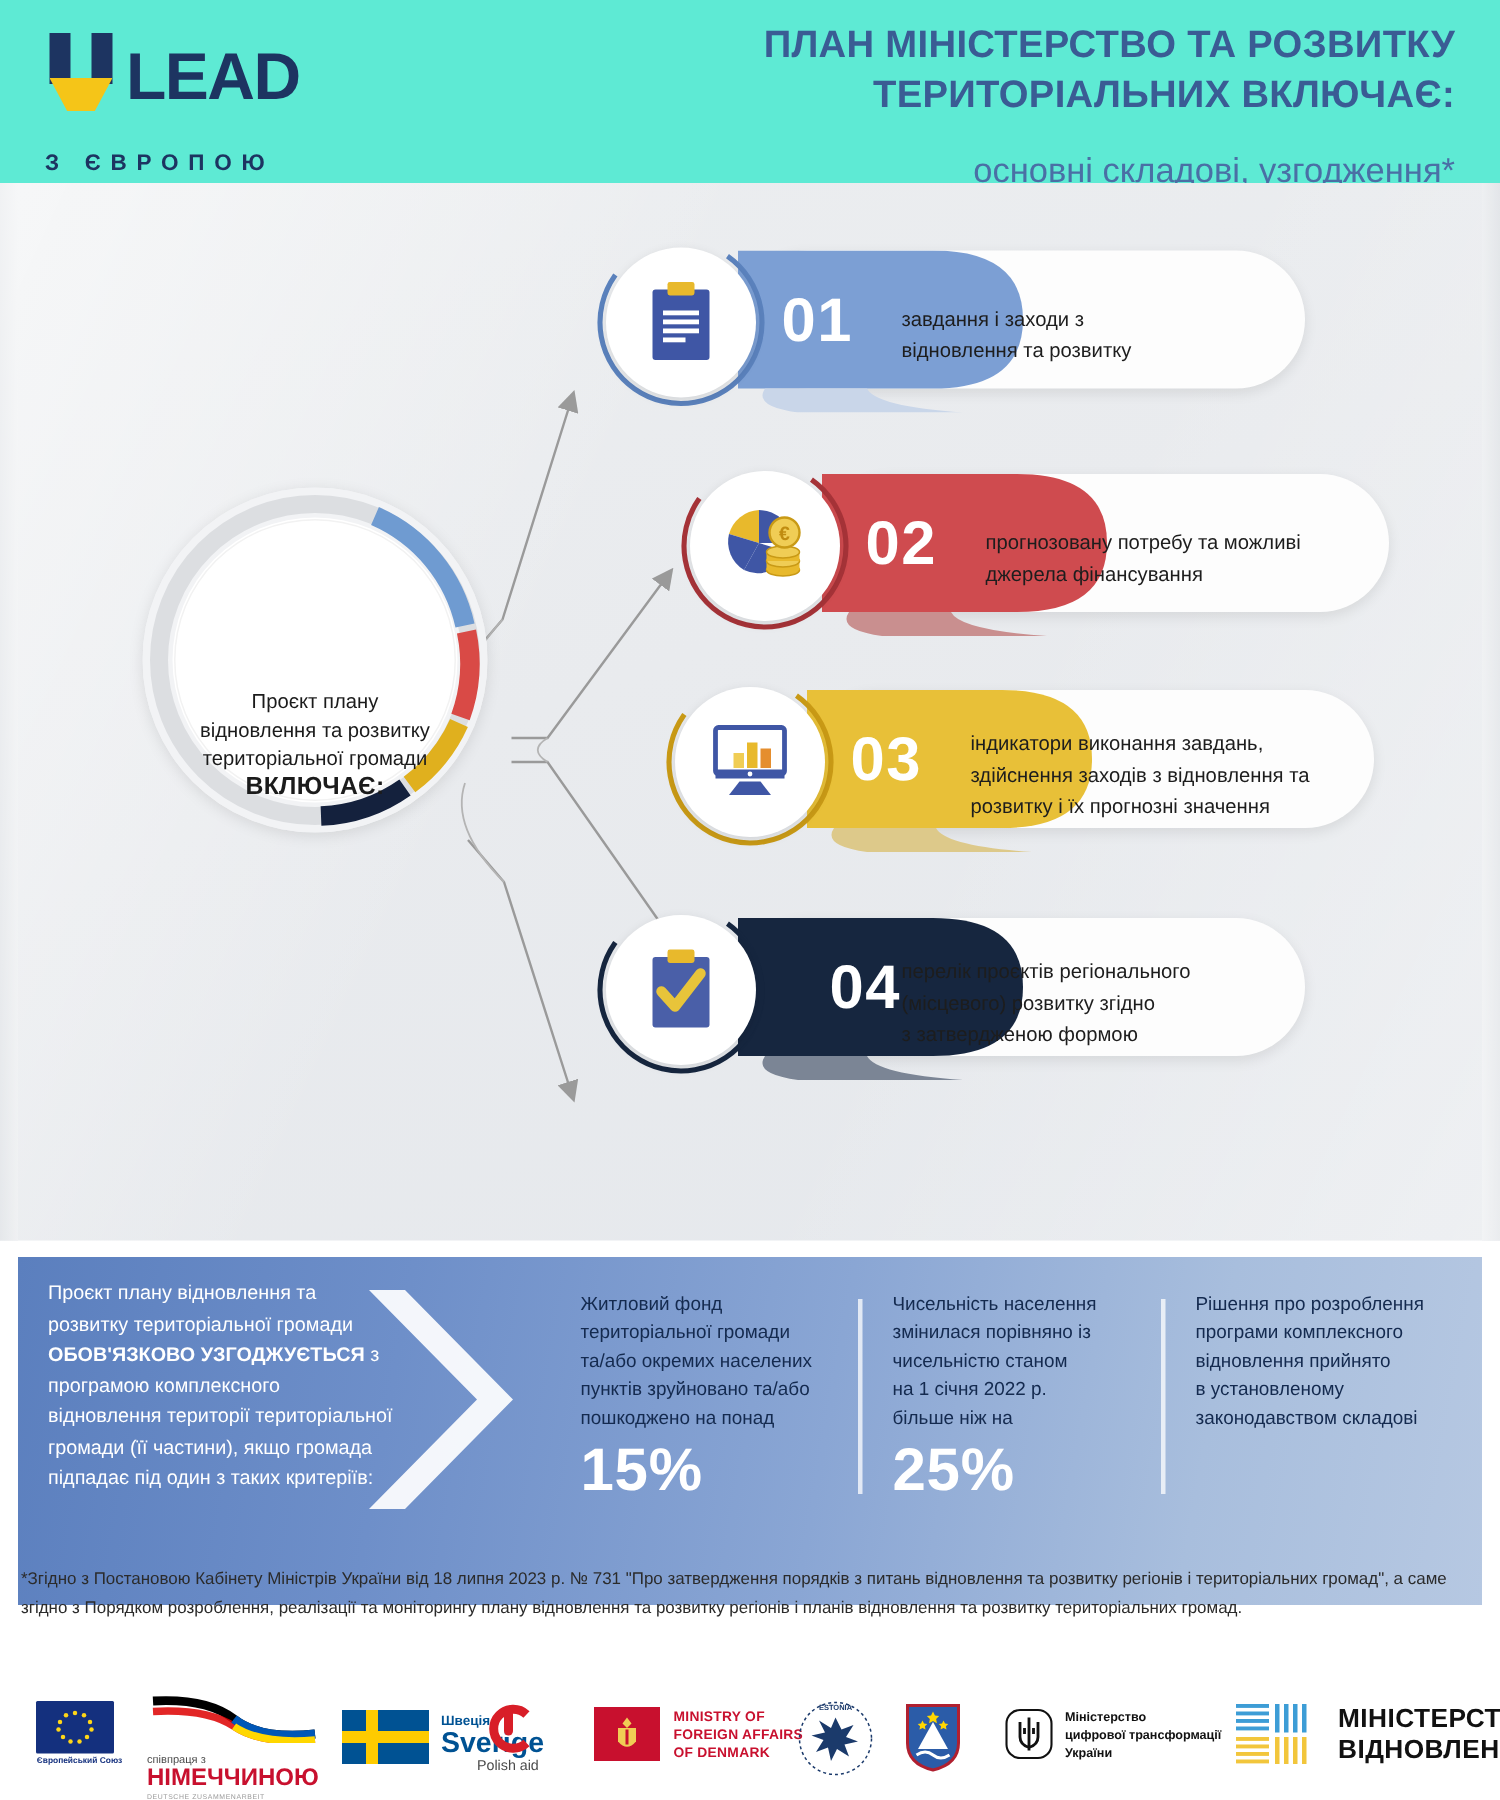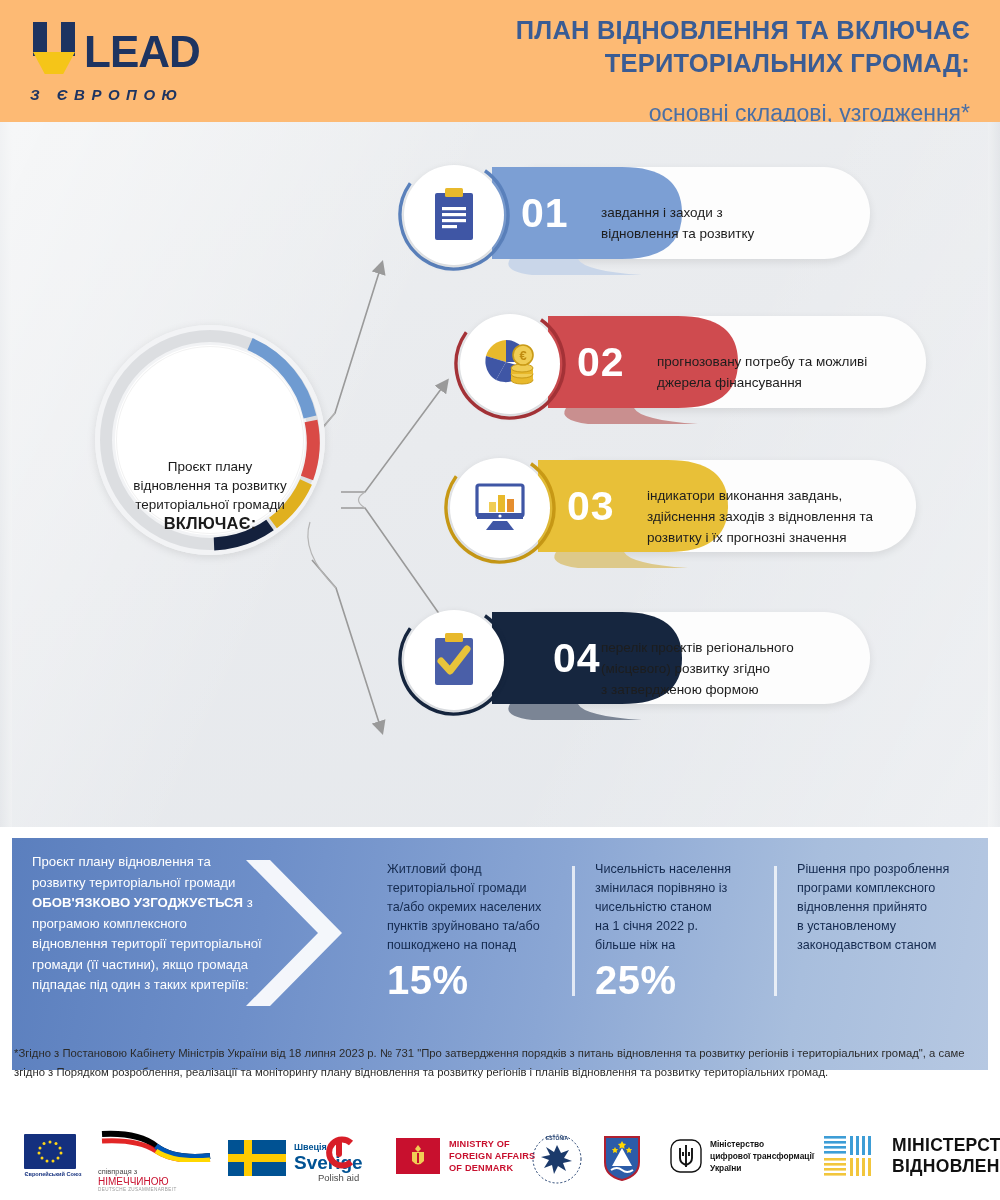--- a/index.html
+++ b/index.html
@@ -8,43 +8,42 @@
     font-family:"Liberation Sans", sans-serif;
     background:#ffffff;
     position:relative;
     overflow:hidden;
   }
   .page { position:relative; width:1000px; height:1200px; }
 
   
   .header {
     position:absolute; left:0; top:0; width:1000px; height:122px;
-    background:#fdba74;
+    background:#5eead4;
   }
   .logo-block { position:absolute; left:30px; top:22px; width:250px; }
   .logo-row { display:flex; align-items:flex-end; height:52px; }
   .logo-u { width:48px; height:52px; position:relative; margin-right:6px; }
   .logo-u .bar-l, .logo-u .bar-r {
     position:absolute; top:0; width:14px; height:34px; background:#1d3461;
   }
   .logo-u .bar-l { left:3px; }
   .logo-u .bar-r { right:3px; }
   .logo-u .vee {
     position:absolute; left:3px; top:30px; width:42px; height:22px;
     background:#f5c518;
     clip-path:polygon(0 0,100% 0,72% 100%,28% 100%);
   }
   .logo-lead {
     font-size:44px; font-weight:bold; color:#1d3461; letter-spacing:-1px;
     line-height:44px;
   }
   .logo-sub {
-    margin-top:12px; font-size:15px; font-weight:bold; color:#1d3461;
+    margin-top:26px; font-size:15px; font-weight:bold; color:#1d3461;
     letter-spacing:6.5px;
-    font-style:italic;
   }
   .head-title {
     position:absolute; left:425px; top:14px; width:545px; text-align:right;
   }
   .head-title .l1, .head-title .l2 {
     font-size:25.5px; font-weight:bold; color:#3a5c94;
     letter-spacing:.2px; line-height:33px;
   }
   .head-title .l3 {
     font-size:23px; color:#4a6fa5; line-height:34px; margin-top:16px;
@@ -170,22 +169,22 @@
         <div class="logo-u">
           <div class="bar-l"></div>
             <div class="bar-r"></div>
             <div class="vee"></div>
         </div>
         <div class="logo-lead">LEAD</div>
       </div>
       <div class="logo-sub">З ЄВРОПОЮ</div>
     </div>
     <div class="head-title">
-      <div class="l1">ПЛАН ВІДНОВЛЕННЯ ТА ВКЛЮЧАЄ</div>
-      <div class="l2">ТЕРИТОРІАЛЬНИХ ГРОМАД:</div>
+      <div class="l1">ПЛАН МІНІСТЕРСТВО ТА РОЗВИТКУ</div>
+      <div class="l2">ТЕРИТОРІАЛЬНИХ ВКЛЮЧАЄ:</div>
       <div class="l3">основні складові, узгодження*</div>
     </div>
   </div>
 
   <div class="body-area">
     <div class="side-strip-l"></div>
     <div class="side-strip-r"></div>
 
     <svg class="arrows" viewBox="0 0 1000 705">
       <defs>
@@ -361,21 +360,21 @@
 більше ніж на</div>
       <div class="big">25%</div>
     </div>
     <div class="vdiv" style="left:762px;"></div>
 
     <div class="col" style="left:785px; width:180px;">
       <div style="white-space:pre-line;">Рішення про розроблення
 програми комплексного
 відновлення прийнято
 в установленому
-законодавством станом</div>
+законодавством складові</div>
     </div>
   </div>
 
   <div class="footnote">*Згідно з Постановою Кабінету Міністрів України від 18 липня 2023 р. № 731 "Про затвердження порядків з питань відновлення та розвитку регіонів і територіальних громад",  а саме згідно з Порядком розроблення, реалізації та моніторингу плану відновлення та розвитку регіонів і планів відновлення та розвитку територіальних громад.</div>
 
   <div class="footer">
 
     <div class="flogo" style="left:24px; top:16px;">
       <div style="position:relative;">
         <div class="eu-flag">
@@ -401,21 +400,21 @@
 
     <div class="flogo" style="left:98px; top:12px;">
       <div style="position:relative; width:120px;">
         <svg width="118" height="32" viewBox="0 0 118 32">
           <path d="M4 4 Q40 2 58 16 Q76 30 112 26" fill="none" stroke="#000000" stroke-width="6"></path>
           <path d="M4 11 Q40 9 58 21 Q76 33 112 30" fill="none" stroke="#dd0000" stroke-width="5" opacity="0.85"></path>
           <path d="M58 16 Q76 30 112 26" fill="none" stroke="#0057b7" stroke-width="6"></path>
           <path d="M58 21 Q76 33 112 30" fill="none" stroke="#ffd700" stroke-width="5"></path>
         </svg>
         <div style="font-size:7.4px; color:#4a4a4a; margin-top:1px;">співпраця з</div>
-        <div style="font-size:10px; font-weight:normal; color:#c8102e;">НІМЕЧЧИНОЮ</div>
+        <div style="font-size:16px; font-weight:bold; color:#c8102e;">НІМЕЧЧИНОЮ</div>
         <div style="font-size:4.6px; color:#9a9a9a; letter-spacing:.4px;">DEUTSCHE ZUSAMMENARBEIT</div>
       </div>
     </div>
 
     <div class="flogo" style="left:228px; top:22px;">
       <div class="sv-flag">
         <div class="h"></div>
           <div class="v"></div>
       </div>
       <div style="margin-left:8px;">

